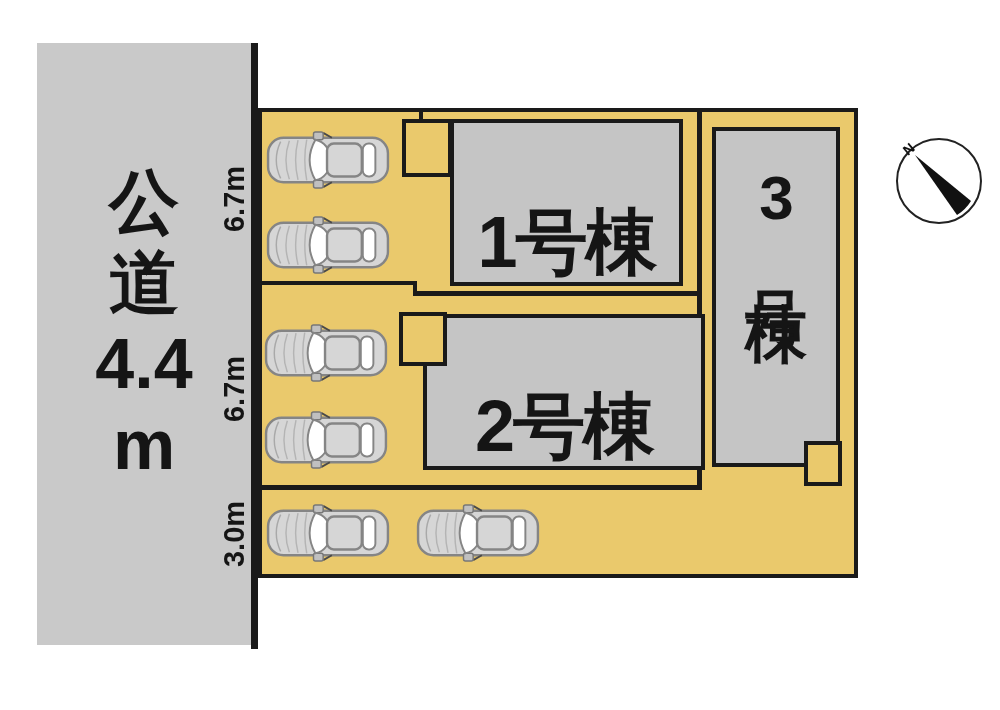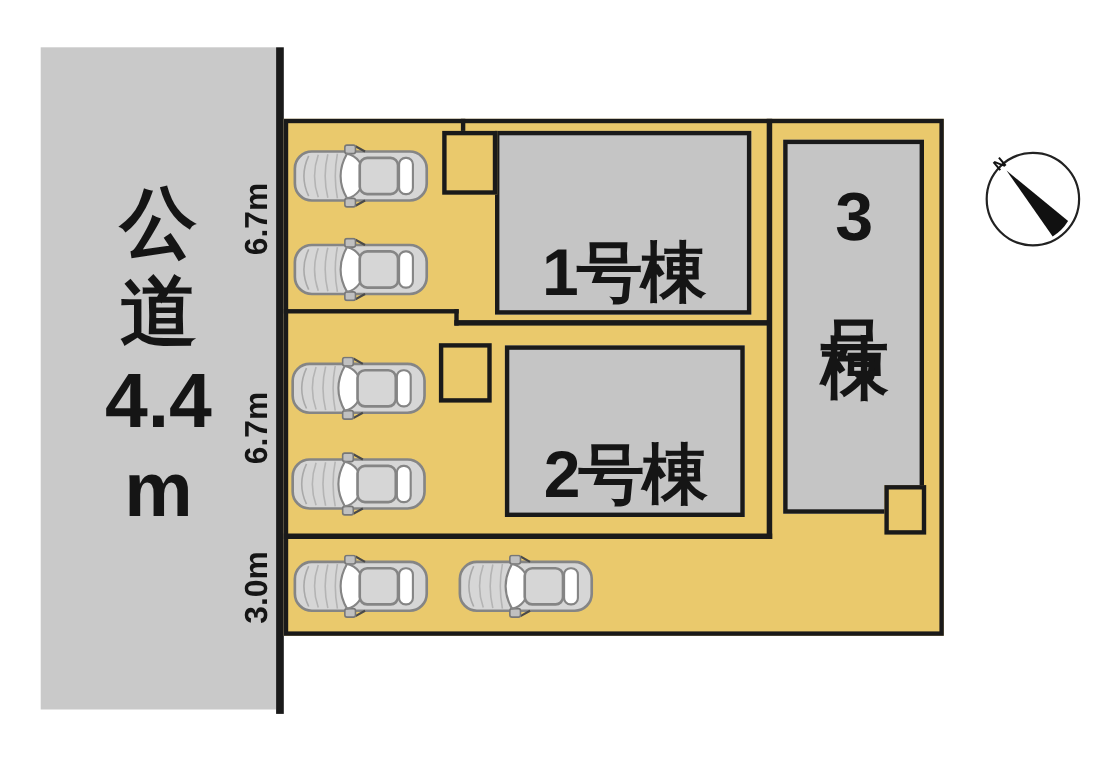--- a/index.html
+++ b/index.html
@@ -25,23 +25,23 @@
   #divider-lot1-step {left:413px;top:281px;width:4px;height:15px;}
   #divider-lot1-right{left:413px;top:291px;width:288px;height:5px;}
   #divider-strip     {left:258px;top:485px;width:444px;height:5px;}
   #divider-lot3      {left:697px;top:108px;width:5px;height:382px;}
   #tick-lot1         {left:419px;top:108px;width:4px;height:15px;}
 
   
   .building{background:#c5c5c5;border:4px solid #1a1a1a;box-sizing:border-box;
             display:flex;justify-content:center;}
   #building-1{left:450px;top:119px;width:233px;height:167px;align-items:flex-end;}
-  #building-2{left:423px;top:314px;width:218px;height:156px;align-items:flex-end;margin-left:36px;}
+  #building-2{left:423px;top:314px;width:282px;height:156px;align-items:flex-end;}
   #building-3{left:712px;top:127px;width:128px;height:340px;align-items:flex-start;}
-  .bldg-label{font-weight:bold;font-size:60px;line-height:1;white-space:nowrap;
+  .bldg-label{font-weight:bold;font-size:72px;line-height:1;white-space:nowrap;
               padding-bottom:4px;letter-spacing:-2px;}
   #building-3 .bldg-label{
     writing-mode:vertical-rl;text-orientation:upright;
     font-size:62px;line-height:1;letter-spacing:10px;padding:32px 0 0 0;
   }
   .porch{background:#eac96c;border:4px solid #1a1a1a;box-sizing:border-box;}
   #porch-1{left:402px;top:119px;width:50px;height:58px;}
   #porch-2{left:399px;top:312px;width:48px;height:54px;}
   #porch-3{left:804px;top:441px;width:38px;height:45px;}
 

